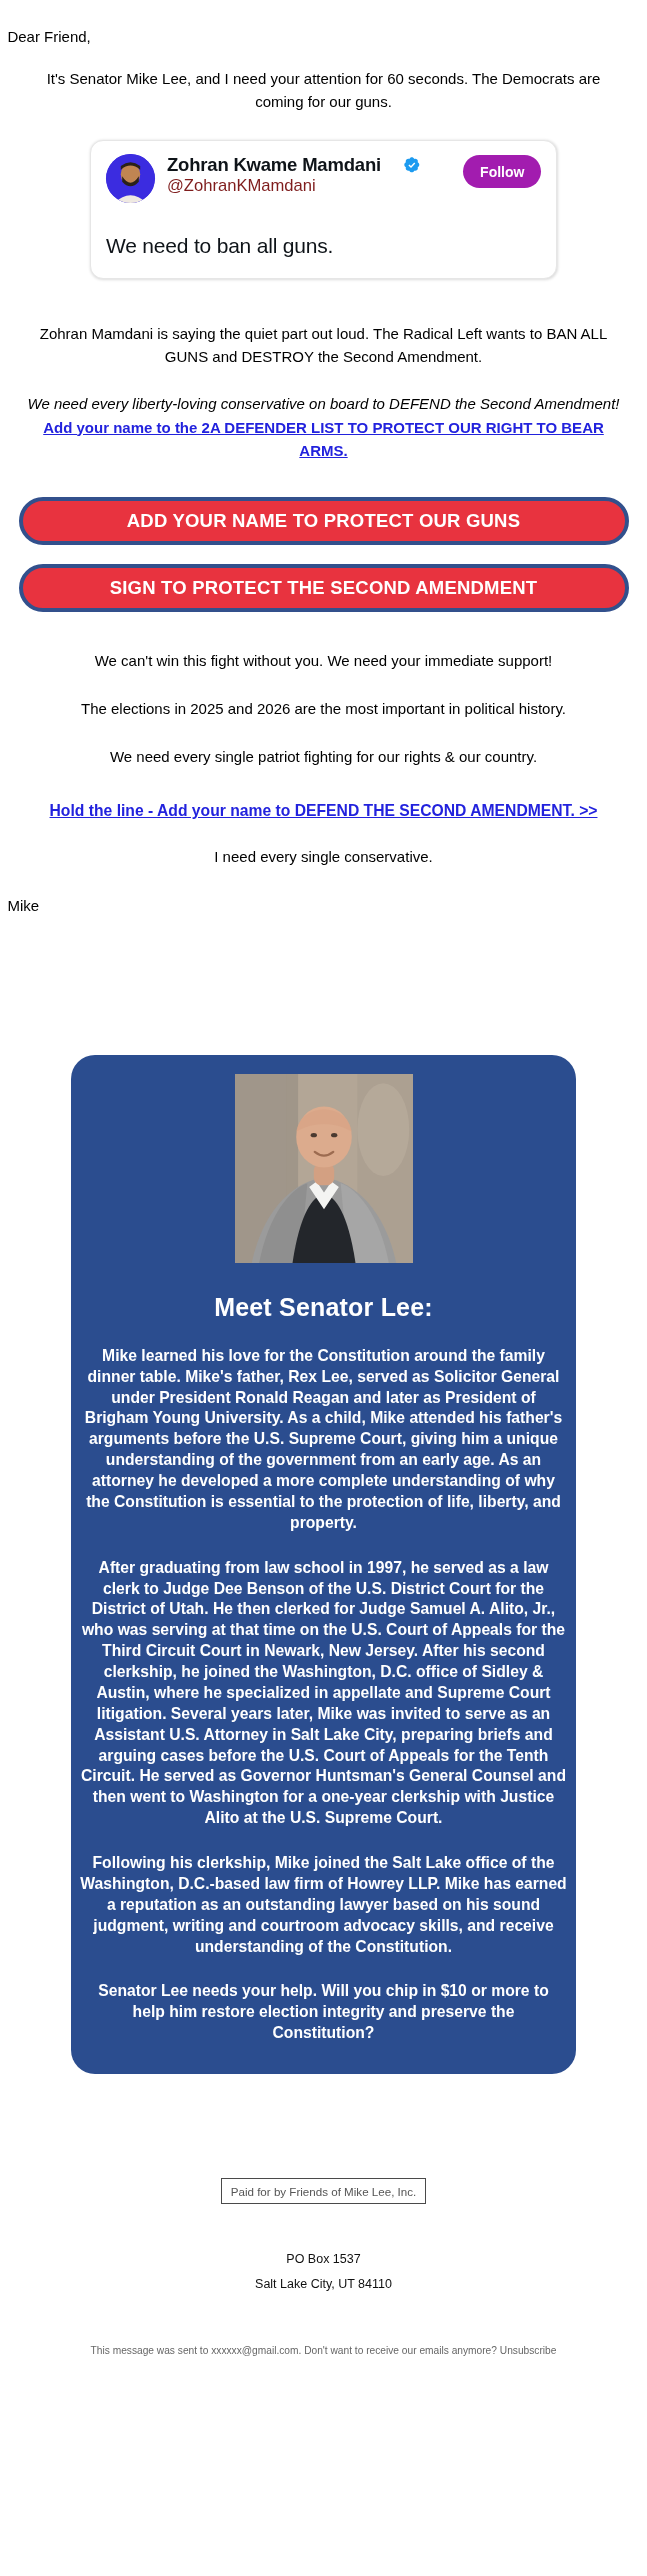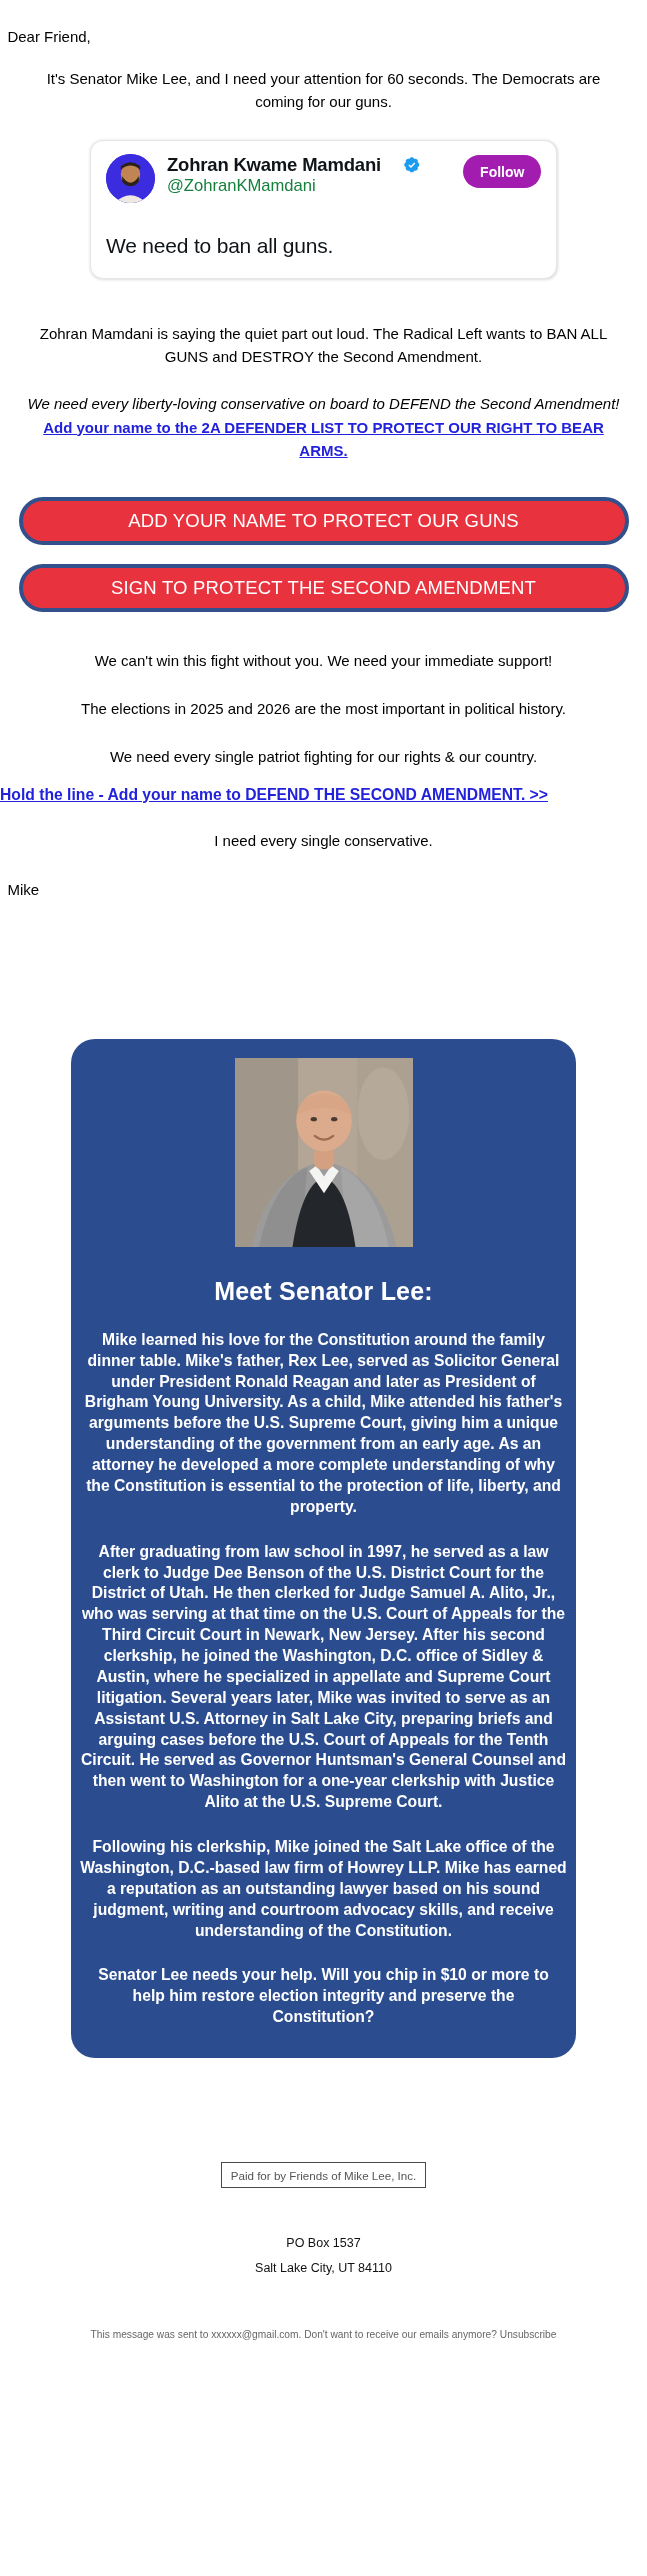--- a/index.html
+++ b/index.html
@@ -29,21 +29,21 @@
   }
   .tweet-head{display:flex;align-items:flex-start;}
   .avatar{
     width:49px;height:49px;border-radius:50%;
     overflow:hidden;flex:0 0 auto;background:#3b2ce0;
   }
   .tweet-id{margin-left:12px;flex:1 1 auto;min-width:0;}
   .tweet-name-row{display:flex;align-items:center;gap:22px;}
   .tweet-name{font-weight:bold;font-size:18.5px;color:#0f1419;letter-spacing:-0.2px;}
   .verified{width:17.6px;height:17.6px;flex:0 0 auto;}
-  .tweet-handle{font-size:16.6px;color:#15803d;margin-top:2.8px;}
+  .tweet-handle{font-size:16.6px;color:#7f1d1d;margin-top:2.8px;}
   .follow-btn{
     flex:0 0 auto;
     background:#a21caf;color:#fff;
     border:none;border-radius:18.5px;
     font-family:"Liberation Sans", sans-serif;
     font-weight:bold;font-size:14px;
     padding:8.3px 16.6px;margin-top:1.8px;
     cursor:pointer;
   }
   .tweet-text{
@@ -59,29 +59,29 @@
   .italic-para .link{font-style:normal;}
 
   
   .cta{
     display:flex;align-items:center;justify-content:center;
     width:610px;height:48px;box-sizing:border-box;
     margin:0 auto;
     background:#e8333f;
     border:4.6px solid #32508c;
     border-radius:28px;
-    color:#ffffff;font-weight:normal;font-size:18.5px;letter-spacing:0.2px;
+    color:#ffffff;font-weight:bold;font-size:18.5px;letter-spacing:0.2px;
     font-family:"Liberation Sans", sans-serif;
     cursor:pointer;
   }
   .cta-first{margin-top:35px;}
   .cta-second{margin-top:18.5px;}
 
   .mid-para{margin-top:25px;}
-  .link-line{margin-top:18px;font-size:15.7px;}
+  .link-line{margin-top:34px;text-align:center;font-size:15.7px;}
   .signoff{margin:26px 0 0 7.4px;line-height:1.45;}
 
   
   .panel{
     width:505px;box-sizing:border-box;
     margin:139px auto 0;
     background:#2b4d8f;
     padding:18.5px 9.2px 30px;
     text-align:center;
     border-radius:24px;

